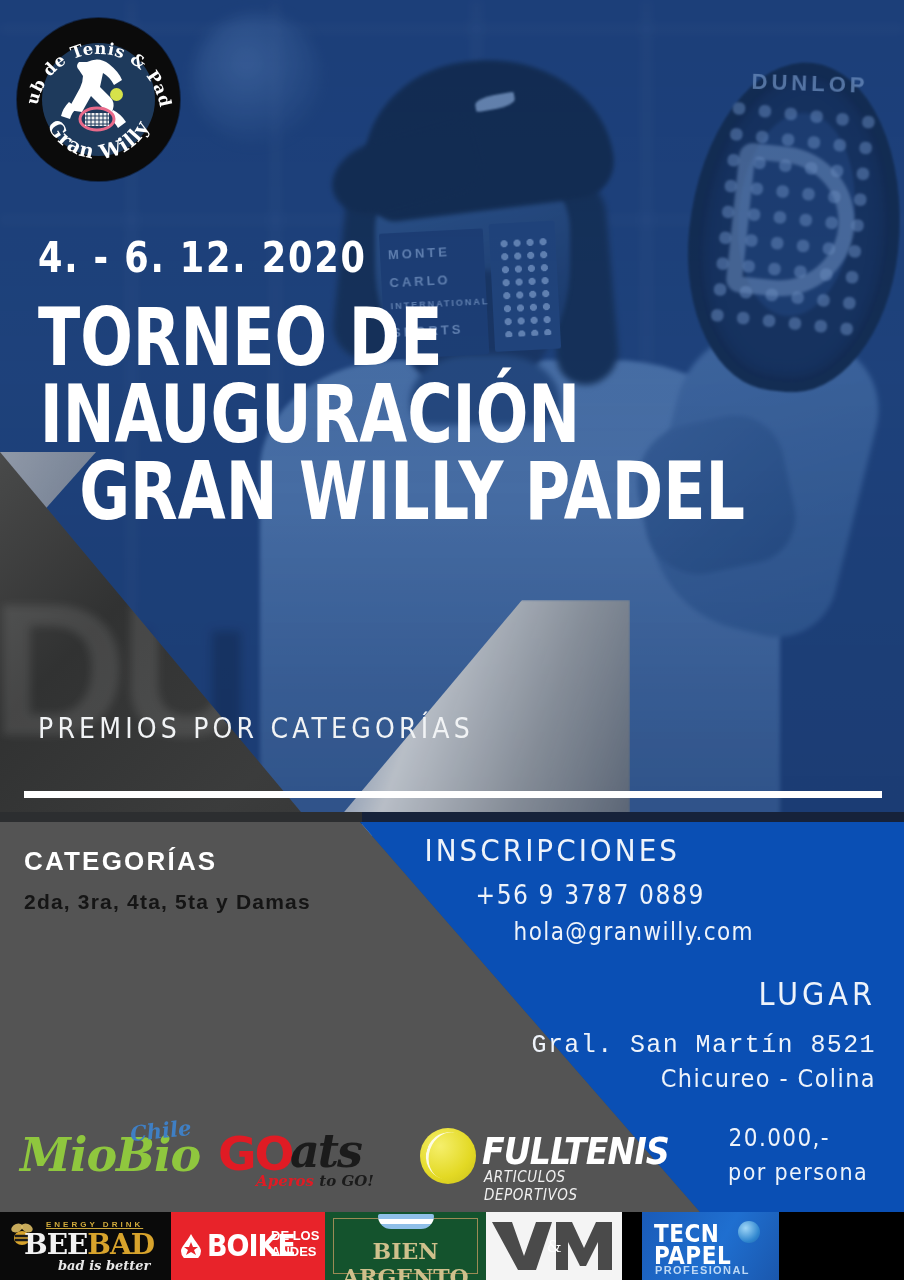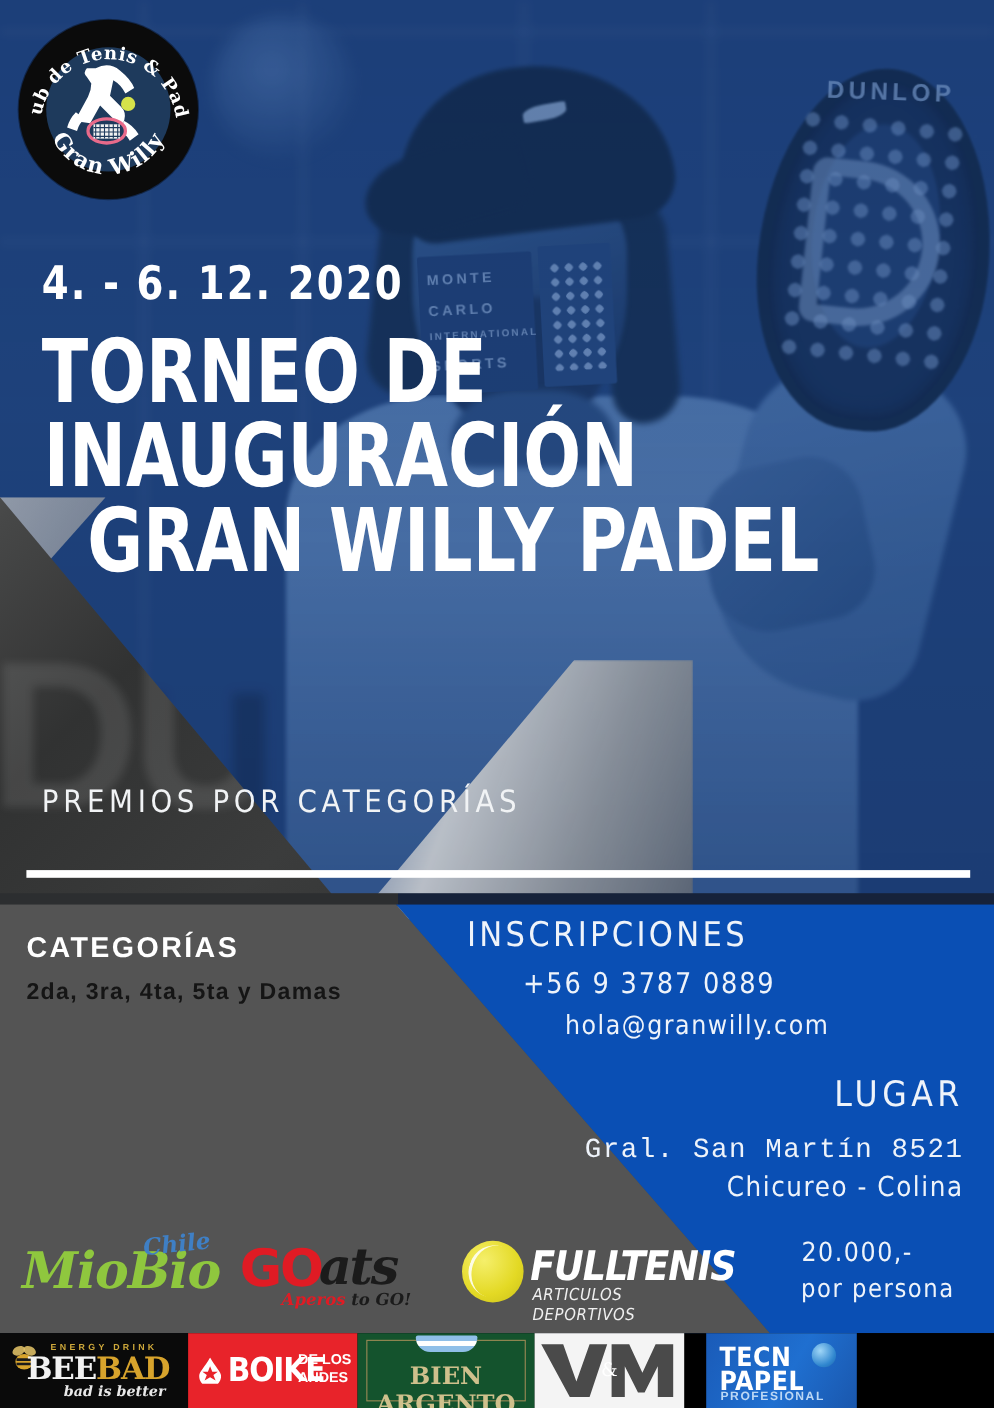--- a/index.html
+++ b/index.html
@@ -351,21 +351,21 @@
   }
   .sp{ position:relative; height:68px; overflow:hidden; }
   .sp-beebad{ width:171px; background:#0a0a0a; }
   .sp-boike { width:154px; background:#e8232a; }
   .sp-argento{ width:161px; background:#14532d; }
   .sp-wm{ width:136px; background:#f4f4f4; }
   .sp-tecno{ width:137px; background:linear-gradient(120deg,#1a5bb8,#1f6fd0 55%,#1a57ad);margin-left:20px; }
   .sp-blank{ flex:1; background:#000; }
 
   .beebad-top{ position:absolute; left:46px; top:8px; font-size:8px; color:#cfa93b;
-    letter-spacing:3px; font-weight:700; }
+    letter-spacing:3px; font-weight:700;text-decoration:underline; }
   .beebad-main{ position:absolute; left:24px; top:16px; font-size:28px; font-weight:700;
     letter-spacing:-1px; font-family:"DejaVu Serif","Liberation Serif",serif; }
   .beebad-main .bee{ color:#f2f2f2; }
   .beebad-main .bad{ color:#d7a32c; }
   .beebad-sub{ position:absolute; left:58px; top:46px; font-size:13px; color:#e8e8e8;
     font-style:italic; font-weight:700; font-family:"DejaVu Serif","Liberation Serif",serif; }
   .bee-icon{ position:absolute; left:8px; top:10px; width:28px; height:26px; }
 
   .boike-drop{ position:absolute; left:10px; top:22px; width:20px; height:24px; }
   .boike-name{ position:absolute; left:36px; top:16px; font-size:30px; font-weight:700;

